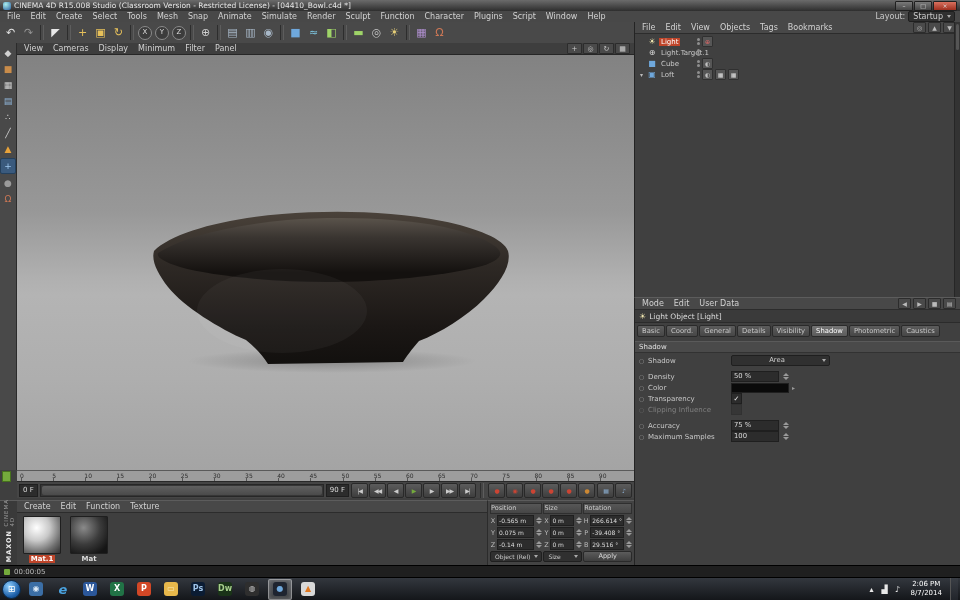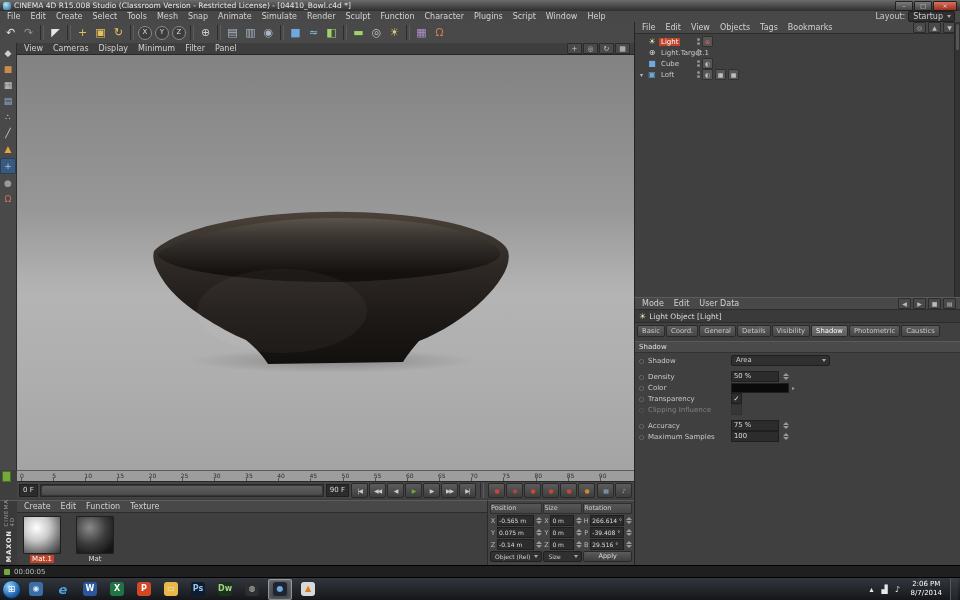--- a/index.html
+++ b/index.html
@@ -58,21 +58,21 @@
   .tl-btn{width:15px;height:13px;background:linear-gradient(#5c5c5c,#3e3e3e);border:1px solid #292929;border-radius:2px;
     display:flex;align-items:center;justify-content:center;font-size:6px;color:#ccc;flex:none;letter-spacing:-1px;}
   
   .brand{position:absolute;left:0;top:500px;width:17px;height:65px;background:#3a3a3a;border-top:1px solid #5c5c5c;
     display:flex;flex-direction:column;align-items:center;justify-content:flex-end;gap:3px;padding-bottom:3px;box-sizing:border-box;}
   .vtext{writing-mode:vertical-rl;transform:rotate(180deg);letter-spacing:1px;}
   .maxon{font-size:6.5px;font-weight:bold;color:#ececec;}
   .cinema{font-size:5.5px;color:#9a9a9a;}
   .materials{position:absolute;left:17px;top:500px;width:470px;height:65px;background:#3f3f3f;border-top:1px solid #5c5c5c;box-sizing:border-box;}
   .panel-menubar{height:11px;background:#484848;border-bottom:1px solid #2c2c2c;display:flex;align-items:center;padding:0 2px;}
-  .mat-body{display:flex;gap:13px;padding:3px 5px;}
+  .mat-body{display:flex;gap:7px;padding:3px 5px;font-weight:bold;}
   .mat-item{width:40px;text-align:center;}
   .mat-thumb{width:36px;height:36px;margin:0 auto;border:1px solid #1f1f1f;border-radius:1px;}
   .mat-thumb.light{background:radial-gradient(circle at 35% 30%,#ffffff,#c9c9c9 38%,#6f6f6f 72%,#303030 100%);}
   .mat-thumb.dark{background:radial-gradient(circle at 35% 30%,#8a8a8a,#3c3c3c 48%,#151515 85%);}
   .mat-label{display:inline-block;font-size:7px;margin-top:1px;padding:0 2px;color:#ddd;}
   .mat-label.selected{background:var(--sel,#bf452a);color:#fff;}
   
   .coords{position:absolute;left:487px;top:500px;width:147px;height:65px;background:#434343;border-top:1px solid #5c5c5c;
     border-left:1px solid #2b2b2b;box-sizing:border-box;padding:2px;}
   .coord-grid{display:grid;grid-template-columns:1fr 1fr 1fr;gap:1px;}
@@ -114,21 +114,21 @@
     line-height:10px;font-size:6.8px;color:#c8c8c8;white-space:nowrap;}
   .tab.active{background:linear-gradient(#757575,#5b5b5b);color:#fff;}
   .am-section{height:10px;line-height:10px;background:#4a4a4a;border-top:1px solid #5a5a5a;border-bottom:1px solid #323232;
     padding:0 4px;font-size:7px;color:#e0e0e0;margin-top:2px;}
   .am-rows{padding:2px 4px;}
   .am-row{height:11px;display:flex;align-items:center;gap:3px;}
   .am-row.disabled{opacity:.45;}
   .am-spacer{height:5px;}
   .am-dot{width:6px;font-size:6px;color:#999;flex:none;}
   .am-label{width:80px;font-size:7px;color:#c8c8c8;white-space:nowrap;flex:none;}
-  .am-dropdown{width:82px;font-size:6.8px;}
+  .am-dropdown{width:82px;font-size:6.8px;text-align:center;}
   .am-field{width:42px;background:#2c2c2c;border:1px solid #1f1f1f;height:9px;line-height:9px;font-size:6.8px;
     color:#ddd;padding:0 2px;white-space:nowrap;}
   .swatch{width:56px;height:8px;border:1px solid #1f1f1f;}
   .swatch-arrow{font-size:6px;color:#999;}
   .checkbox{width:9px;height:9px;background:#2c2c2c;border:1px solid #1f1f1f;display:flex;align-items:center;
     justify-content:center;font-size:7px;color:#e8e8e8;}
   .corner-icons{margin-left:auto;display:flex;gap:2px;padding-right:2px;}
   .mini-ic{width:11px;height:9px;display:flex;align-items:center;justify-content:center;font-size:6px;color:#bbb;
     background:#4a4a4a;border:1px solid #2c2c2c;border-radius:1px;}
   

